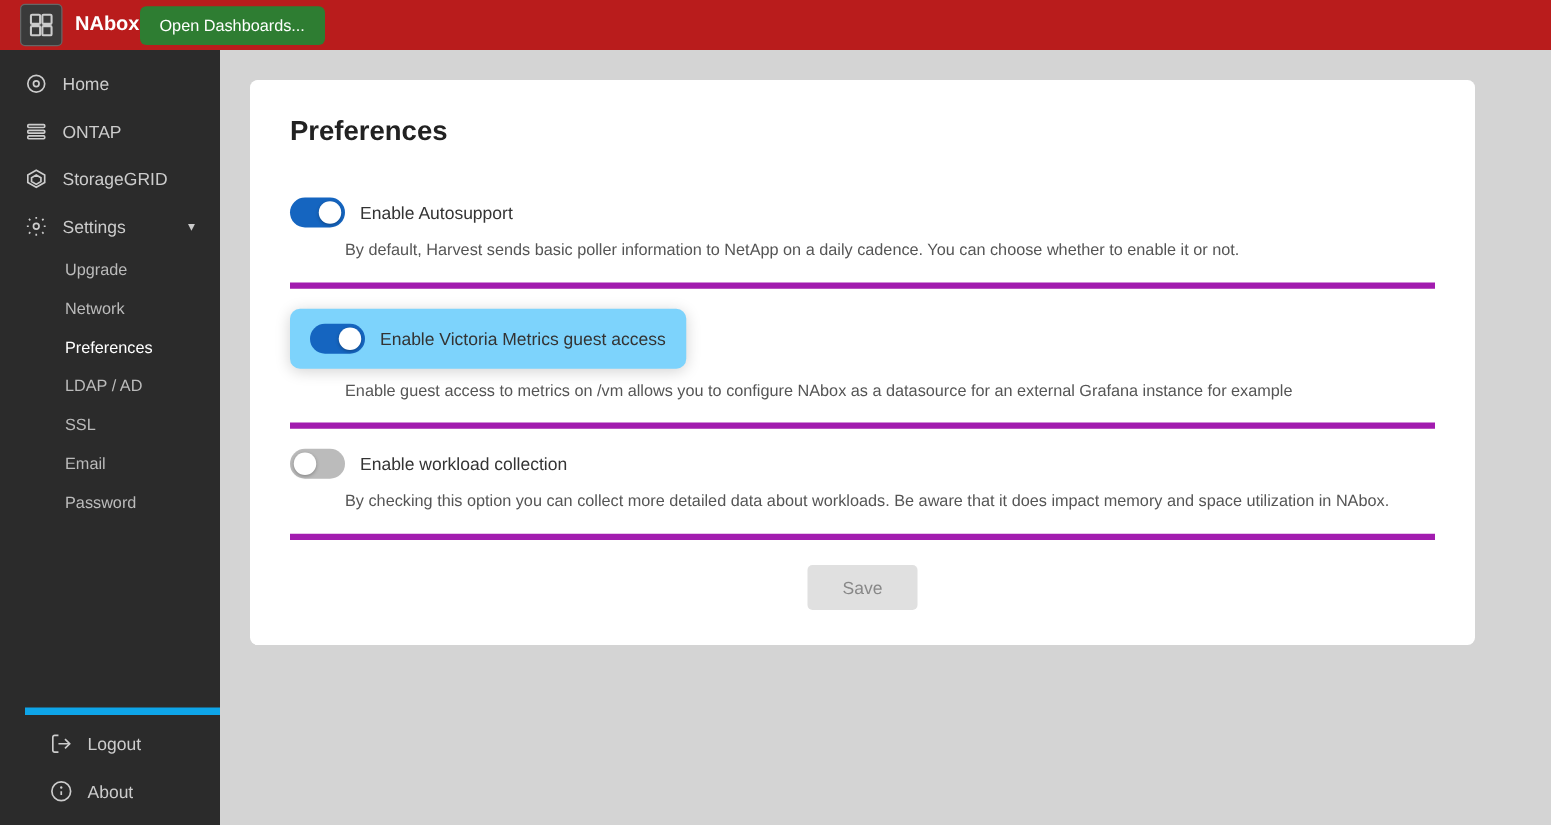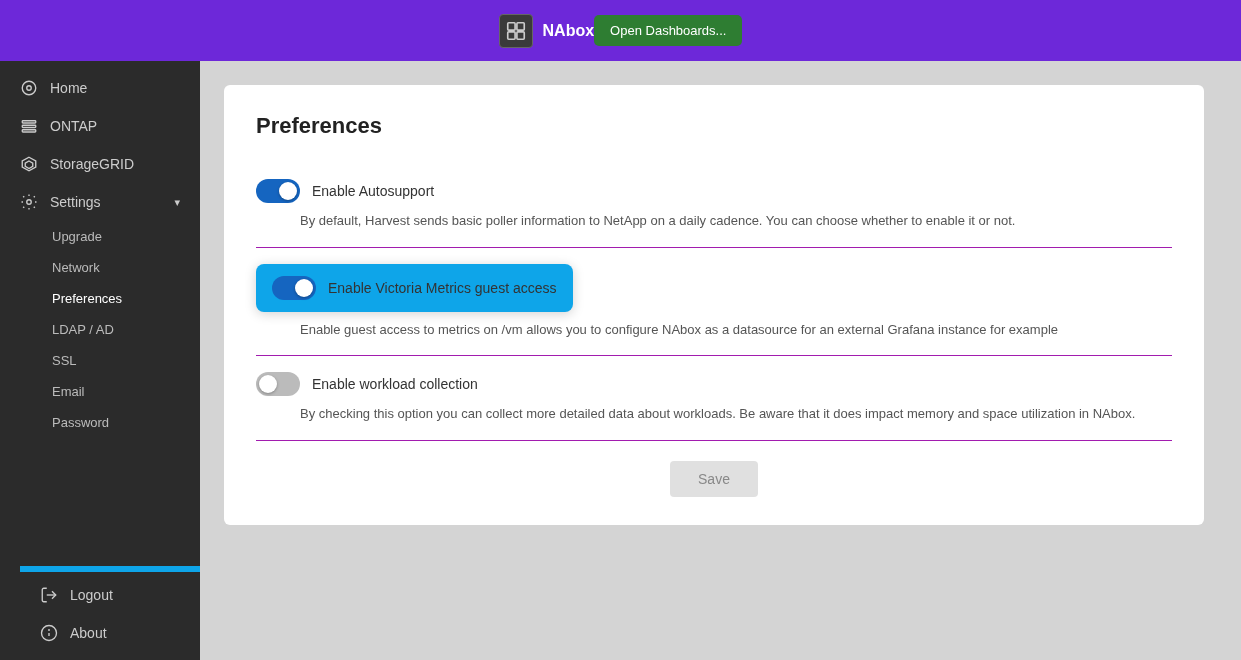--- a/index.html
+++ b/index.html
@@ -1,40 +1,40 @@
 <!DOCTYPE html>
 <html><head>
   <meta charset="utf-8">
   <style>
     * { box-sizing: border-box; margin: 0; padding: 0; }
     body { font-family: -apple-system, BlinkMacSystemFont, 'Segoe UI', sans-serif; background: #e8e8e8; display: flex; flex-direction: column; height: 660px; width: 1241px; overflow: hidden; }
 
     
     .topbar {
-      display: flex; align-items: center; justify-content: center;
-      background: #6d28d9; height: 61px; padding: 0 16px; flex-shrink: 0;
+      display: flex; align-items: center; justify-content: flex-start;
+      background: #b91c1c; height: 40px; padding: 0 16px; flex-shrink: 0;
     }
     .topbar-logo { display: flex; align-items: center; gap: 10px; }
     .logo-box {
       width: 34px; height: 34px; background: #3a3a3a; border: 1.5px solid #666;
       border-radius: 4px; display: flex; align-items: center; justify-content: center;
     }
     .logo-box svg { width: 22px; height: 22px; }
     .app-title { color: #fff; font-size: 16px; font-weight: 600; }
     .open-dashboards-btn {
       background: #2e7d32; color: #fff; border: none; border-radius: 5px;
       padding: 8px 16px; font-size: 13px; font-weight: 500; cursor: pointer;
     }
 
     
     .main-layout { display: flex; flex: 1; overflow: hidden; }
 
     
     .sidebar {
-      width: 200px; background: #2b2b2b; display: flex; flex-direction: column;
+      width: 176px; background: #2b2b2b; display: flex; flex-direction: column;
       padding: 8px 0; flex-shrink: 0;
     }
     .sidebar-item {
       display: flex; align-items: center; gap: 12px; padding: 10px 20px;
       color: #ccc; font-size: 14px; cursor: pointer; text-decoration: none;
     }
     .sidebar-item .icon { width: 18px; height: 18px; flex-shrink: 0; }
     .sidebar-sub-item {
       display: flex; align-items: flex-end; padding: 8px 20px 8px 52px;
       color: #bbb; font-size: 13px; cursor: pointer;
@@ -51,21 +51,21 @@
     }
     .panel {
       background: #fff; border-radius: 6px; padding: 28px 32px;
       max-width: 980px;
     }
     .panel-title {
       font-size: 22px; font-weight: 700; color: #222; margin-bottom: 24px;
     }
 
     
-    .setting-row { padding: 16px 0; border-bottom: 1px solid #a21caf; }
+    .setting-row { padding: 16px 0; border-bottom: 5px solid #a21caf; }
     .setting-row:last-of-type { border-bottom: none; }
     .setting-header { display: flex; align-items: center; gap: 12px; margin-bottom: 8px; }
     .setting-label { font-size: 14px; color: #333; font-weight: 400; }
     .setting-desc { font-size: 13px; color: #555; line-height: 1.5; margin-left: 44px; }
 
     
     .toggle {
       position: relative; width: 44px; height: 24px; flex-shrink: 0; cursor: pointer;
     }
     .toggle input { opacity: 0; width: 0; height: 0; }
@@ -78,21 +78,21 @@
     .toggle-thumb {
       position: absolute; top: 3px; width: 18px; height: 18px;
       background: #fff; border-radius: 50%; transition: left 0.2s; box-shadow: 0 1px 3px rgba(0,0,0,0.3);
     }
     .toggle-track.on .toggle-thumb { left: 23px; }
     .toggle-track.off .toggle-thumb { left: 3px; }
 
     
     .highlighted-box {
       display: flex; align-items: center; gap: 12px;
-      background: #0ea5e9; border-radius: 8px; padding: 12px 16px;
+      background: #7dd3fc; border-radius: 8px; padding: 12px 16px;
       box-shadow: 0 2px 12px rgba(0,0,0,0.18); width: fit-content;
       margin-bottom: 8px;
     }
 
     
     .save-section { margin-top: 20px; display: flex; justify-content: center; align-items: flex-end; }
     .save-btn {
       background: #e0e0e0; color: #888; border: none; border-radius: 4px;
       padding: 10px 28px; font-size: 14px; cursor: pointer; font-weight: 500;
     }

